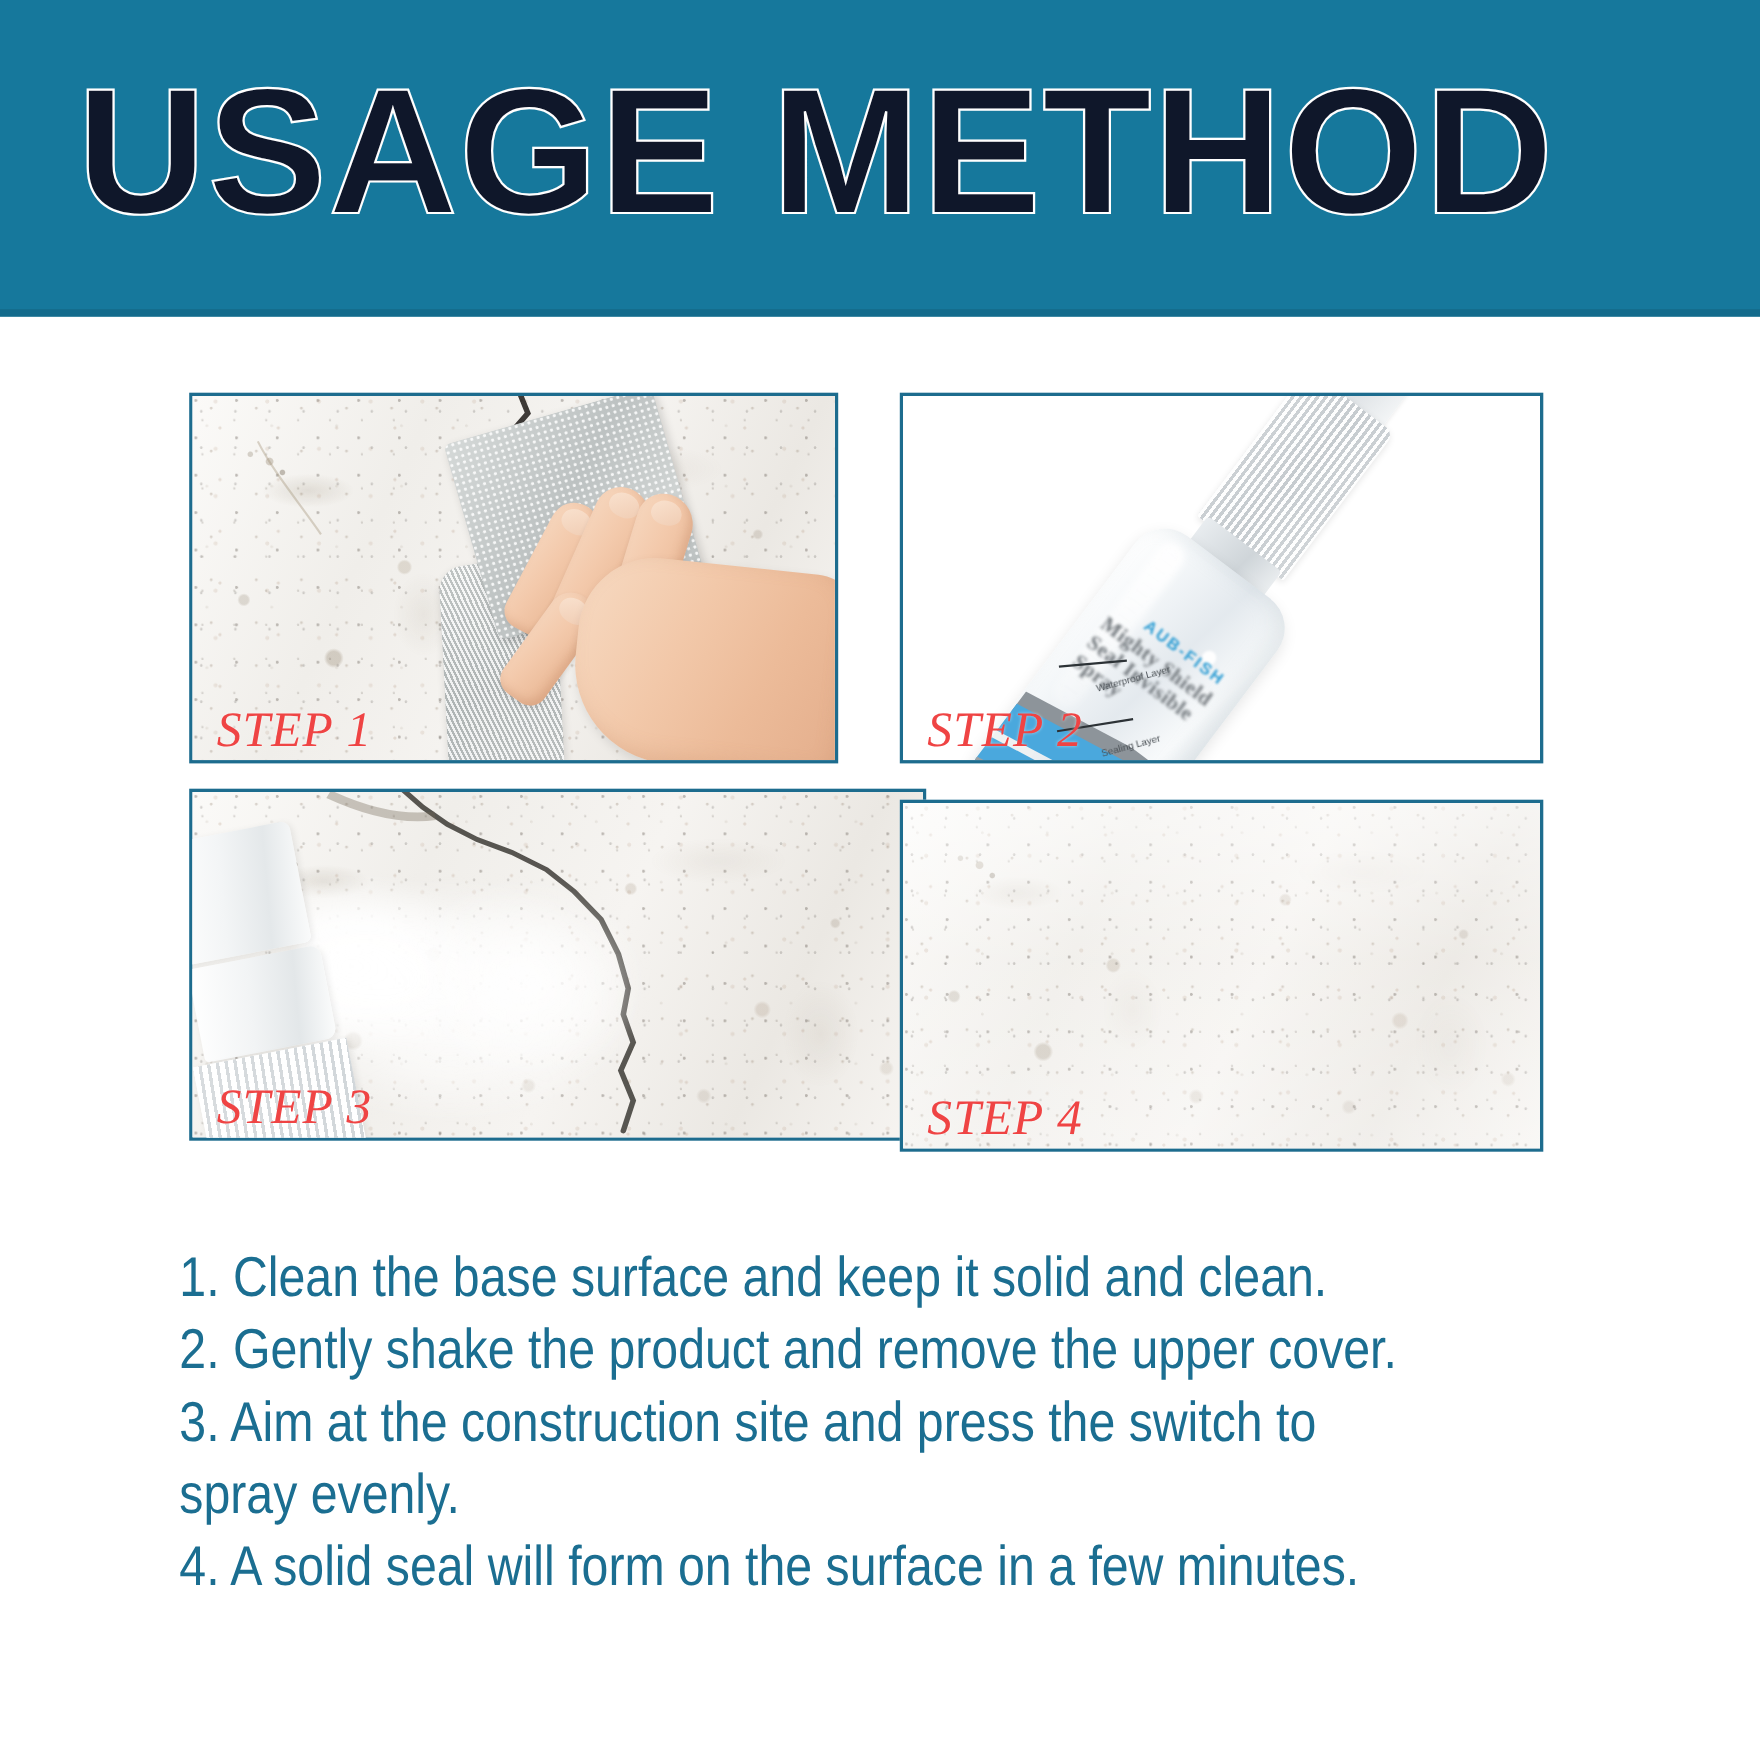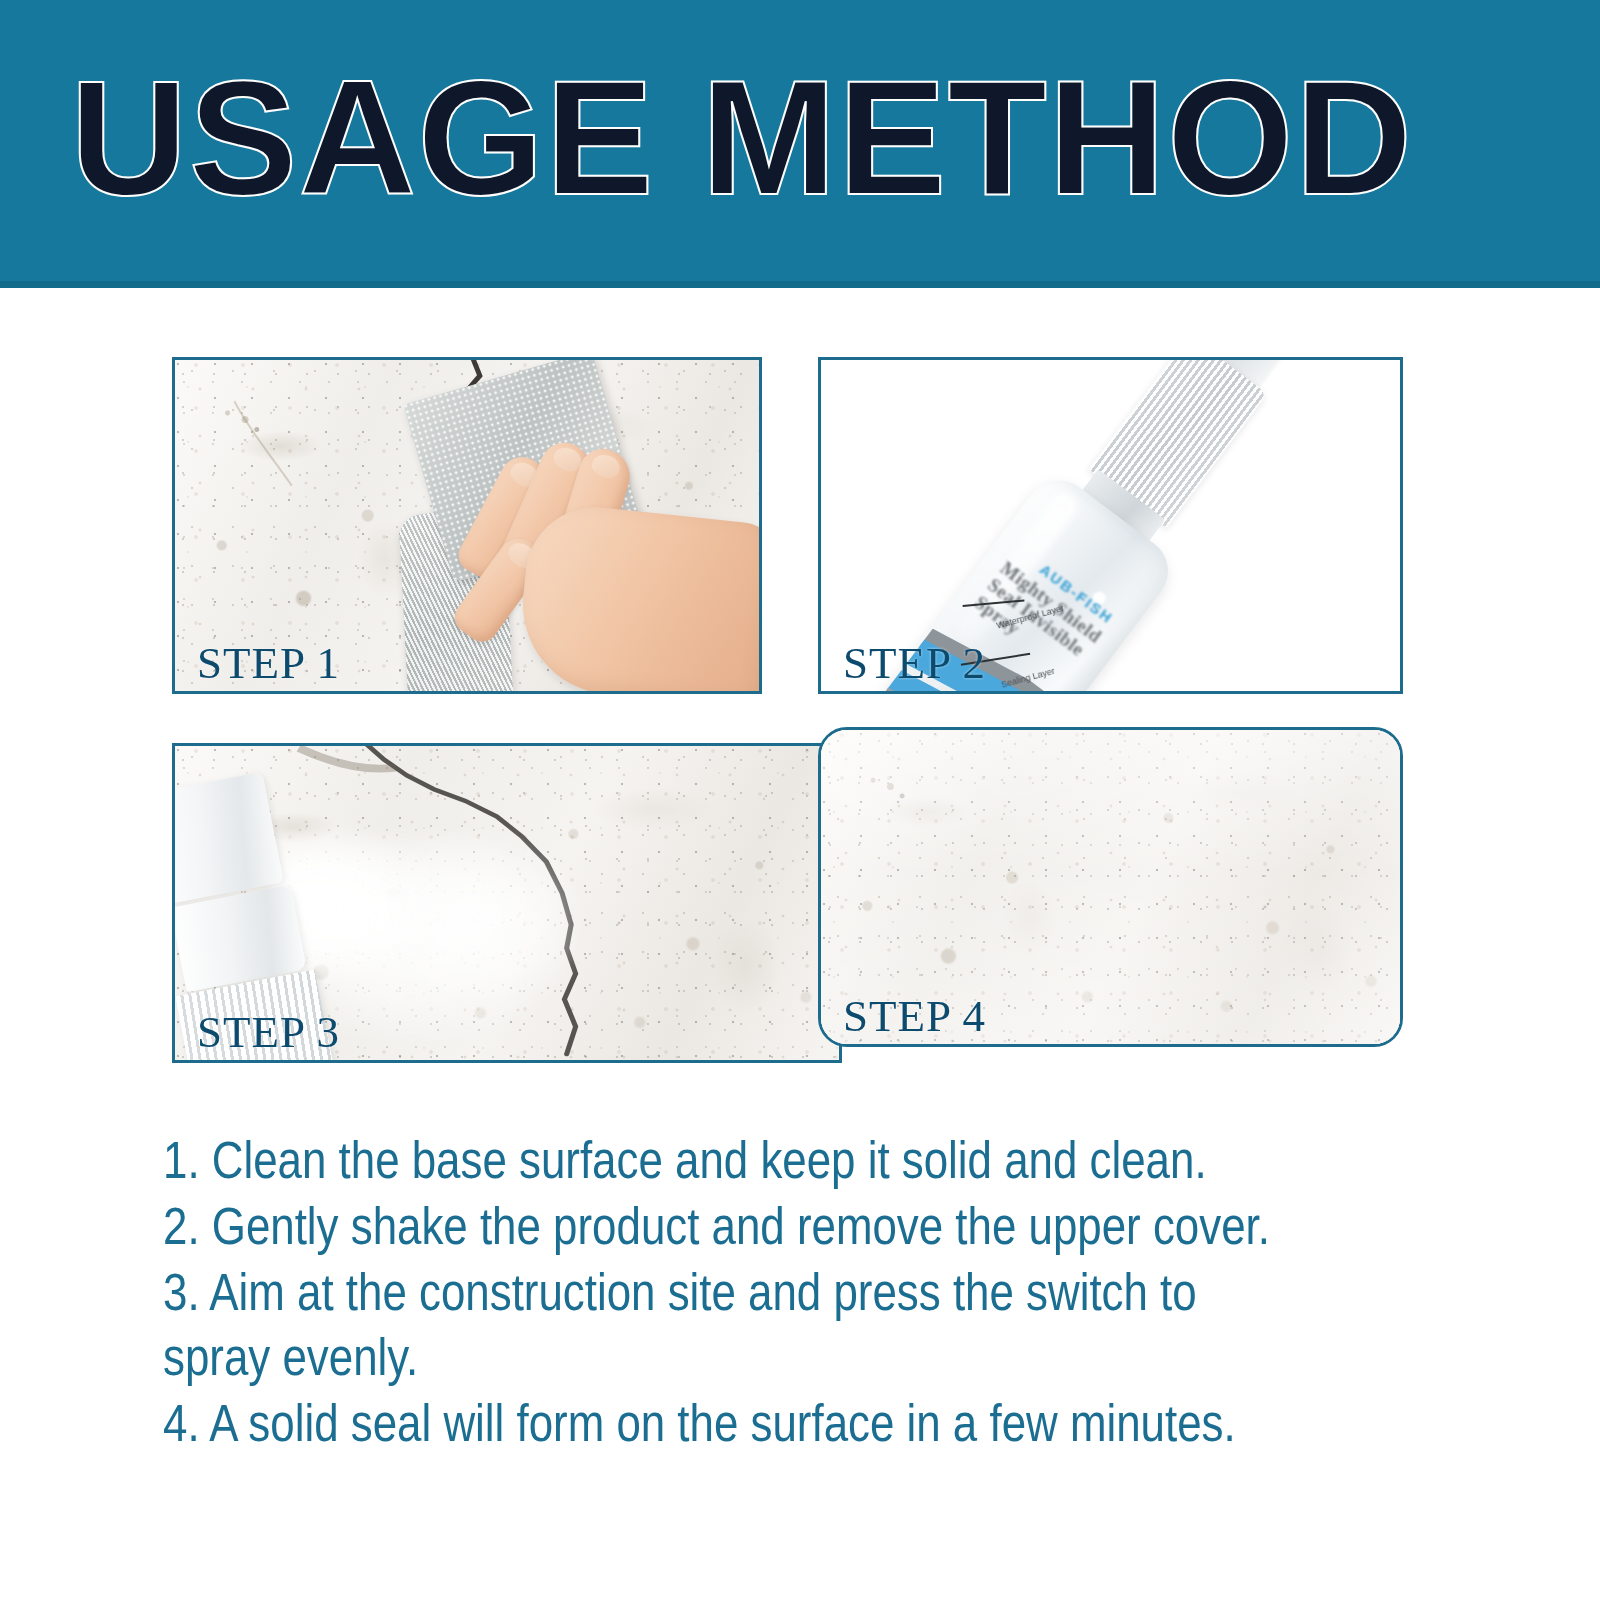--- a/index.html
+++ b/index.html
@@ -60,30 +60,31 @@
   }
   .panel {
     position: absolute;
     border: 3px solid #1d6c8e;
     overflow: hidden;
     background: #ffffff;
     box-sizing: border-box;
   }
   .panel-1 { left: 0px;   top: 0px;   width: 590px; height: 337px; }
   .panel-2 { left: 646px; top: 0px;   width: 585px; height: 337px; }
-  .panel-3 { left: 0px;   top: 386px; width: 670px; height: 320px; }
-  .panel-4 { left: 646px; top: 370px; width: 585px; height: 320px; border-radius: 29px; }
+  .panel-3 { left: 0px;   top: 360px; width: 670px; height: 320px; }
+  .panel-4 { left: 646px; top: 370px; width: 585px; height: 320px; }
 
   .step-label {
     position: absolute;
     left: 22px;
     bottom: 2px;
     font-family: "Liberation Serif", serif;
+    font-style: italic;
     font-size: 45px;
-    color: #0c4a6e;
+    color: #ef4444;
     letter-spacing: 1px;
     z-index: 40;
     text-shadow: 0 0 3px rgba(255,255,255,0.55);
     white-space: nowrap;
   }
 
   
   .wall {
     position: absolute;
     inset: 0;

